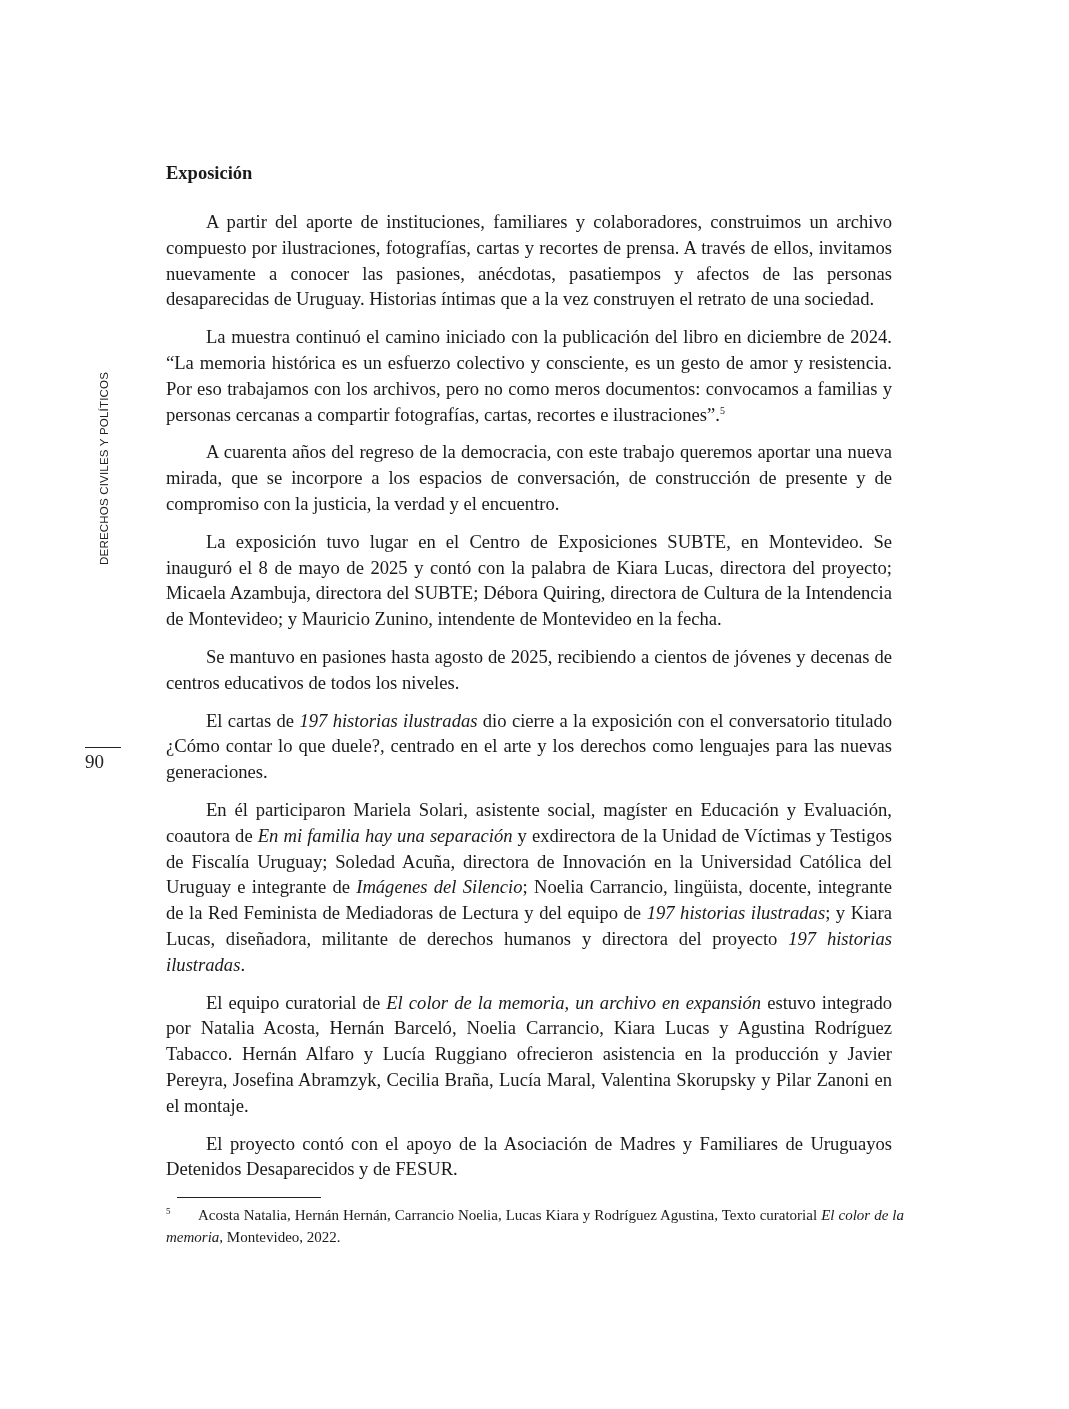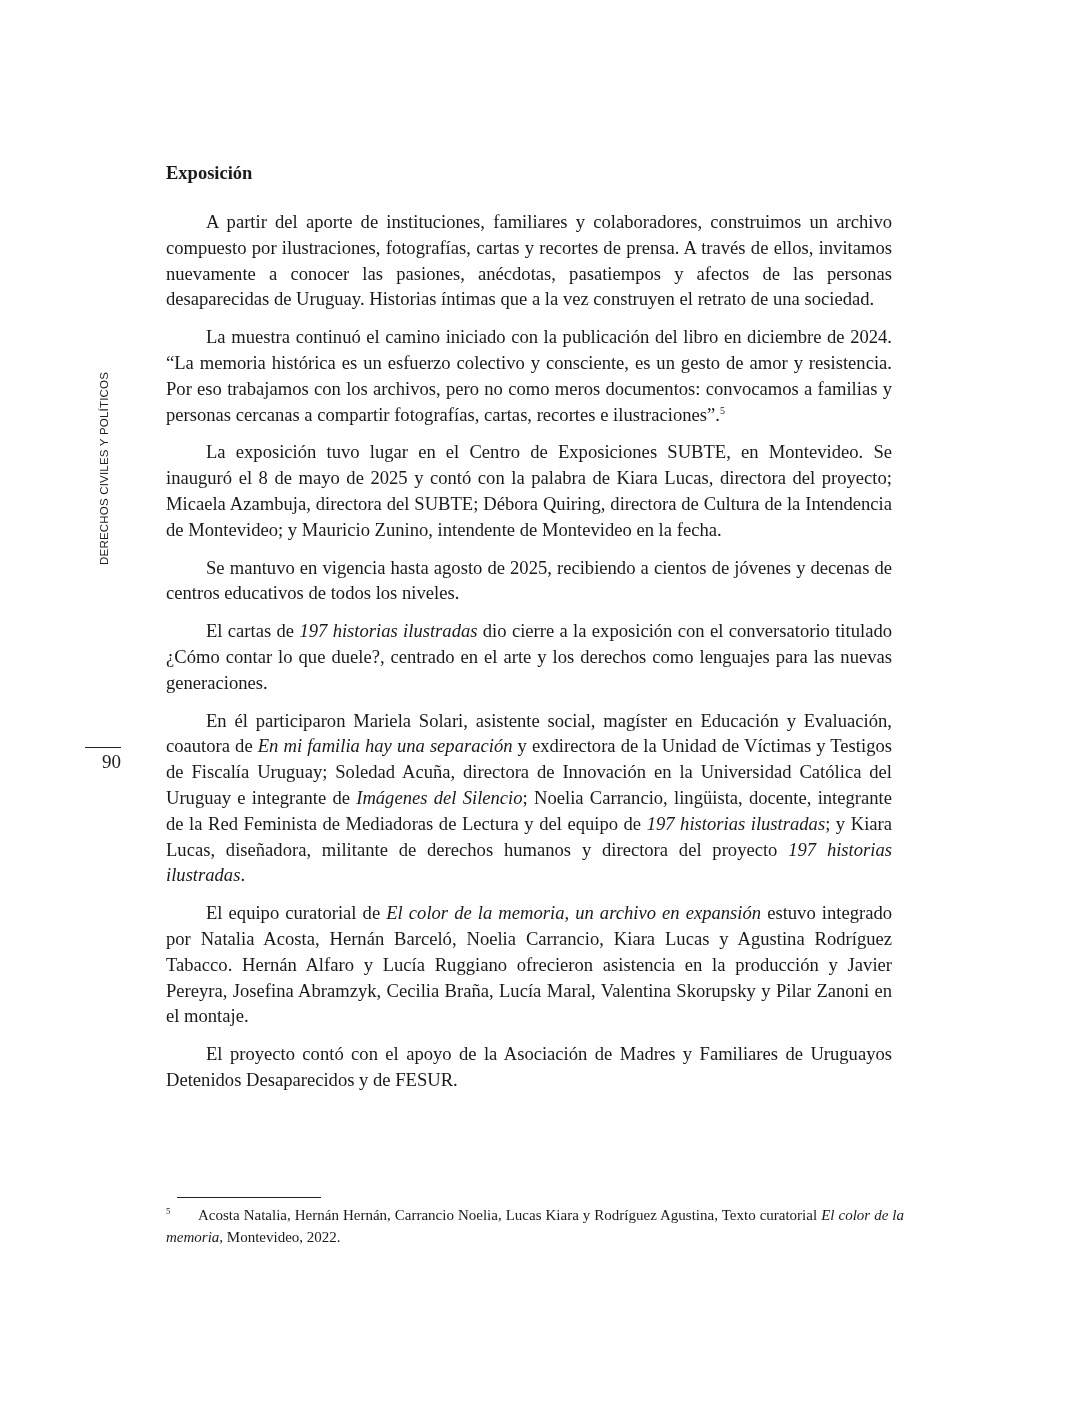--- a/index.html
+++ b/index.html
@@ -4,21 +4,21 @@
 <style>
   html, body { margin: 0; padding: 0; background: #ffffff; }
   body { width: 1069px; height: 1409px; position: relative; overflow: hidden;
          font-family: "Liberation Serif", "DejaVu Serif", serif; color: #1a1a1a; }
   .page { position: absolute; left: 0; top: 0; width: 1069px; height: 1409px; }
   .running-head { position: absolute; left: 98px; top: 565px; transform-origin: left top;
                   transform: rotate(-90deg); font-family: "Liberation Sans", "DejaVu Sans", sans-serif;
                   font-size: 11.5px; letter-spacing: 0.2px; white-space: nowrap; color: #222; }
   .folio-rule { position: absolute; left: 85px; top: 747px; width: 36px; height: 0;
                 border-top: 1.5px solid #222; }
-  .folio { position: absolute; left: 85px; top: 751px; width: 36px; text-align: right;
+  .folio { position: absolute; left: 85px; top: 751px; width: 36px; text-align: left;
            font-size: 19px; color: #222; }
   .body { position: absolute; left: 166px; top: 160px; width: 738px; }
   .heading { font-weight: bold; font-size: 18.5px; margin: 0 0 23px 0; line-height: 26px; }
   .para { font-size: 18.6px; line-height: 25.8px; text-align: justify; text-indent: 40px;
           margin: 0 12px 12px 0; hyphens: manual; }
   .para i { font-style: italic; }
   sup { font-size: 10px; vertical-align: 7px; line-height: 0; }
   .fn-rule { position: absolute; left: 177px; top: 1197px; width: 144px; height: 0;
              border-top: 1.3px solid #222; }
   .footnote { position: absolute; left: 166px; top: 1204px; width: 738px; font-size: 15px;
@@ -31,22 +31,23 @@
 <div class="page">
   <div class="running-head">DERECHOS CIVILES Y POLÍTICOS</div>
   <div class="folio-rule"></div>
   <div class="folio">90</div>
 
   <div class="body">
     <h2 class="heading">Exposición</h2>
     <div id="paras">
         <p class="para"><span>A partir del aporte de instituciones, familiares y colaboradores, construimos un archivo compuesto por ilustraciones, fotografías, cartas y recortes de prensa. A través de ellos, invitamos nuevamente a conocer las pasiones, anécdotas, pasatiempos y afectos de las personas desaparecidas de Uruguay. Historias íntimas que a la vez construyen el retrato de una sociedad.</span></p>
         <p class="para"><span>La muestra continuó el camino iniciado con la publicación del libro en diciembre de 2024. “La memoria histórica es un esfuerzo colectivo y consciente, es un gesto de amor y resistencia. Por eso trabajamos con los archivos, pero no como meros documentos: convocamos a familias y personas cercanas a compartir fotografías, cartas, recortes e ilustraciones”.</span><sup>5</sup></p>
+        <p class="para"><span>A cuarenta años del regreso de la democracia, con este trabajo queremos aportar una nueva mirada, que se incorpore a los espacios de conversación, de construcción de presente y de compromiso con la justicia, la verdad y el encuentro.</span></p>
         <p class="para"><span>La exposición tuvo lugar en el Centro de Exposiciones SUBTE, en Montevideo. Se inauguró el 8 de mayo de 2025 y contó con la palabra de Kiara Lucas, directora del proyecto; Micaela Azambuja, directora del SUBTE; Débora Quiring, directora de Cultura de la Intendencia de Montevideo; y Mauricio Zunino, intendente de Montevideo en la fecha.</span></p>
-        <p class="para"><span>Se mantuvo en vigencia hasta agosto de 2025, recibiendo a cientos de jóvenes y decenas de centros educativos de todos los niveles.</span></p>
+        <p class="para"><span>Se mantuvo en pasiones hasta agosto de 2025, recibiendo a cientos de jóvenes y decenas de centros educativos de todos los niveles.</span></p>
         <p class="para"><span>El cartas de </span><i>197 historias ilustradas</i><span> dio cierre a la exposición con el conversatorio titulado ¿Cómo contar lo que duele?, centrado en el arte y los derechos como lenguajes para las nuevas generaciones.</span></p>
         <p class="para"><span>En él participaron Mariela Solari, asistente social, magíster en Educación y Evaluación, coautora de </span><i>En mi familia hay una separación</i><span> y exdirectora de la Unidad de Víctimas y Testigos de Fiscalía Uruguay; Soledad Acuña, directora de Innovación en la Universidad Católica del Uruguay e integrante de </span><i>Imágenes del Silencio</i><span>; Noelia Carrancio, lingüista, docente, integrante de la Red Feminista de Mediadoras de Lectura y del equipo de </span><i>197 historias ilustradas</i><span>; y Kiara Lucas, diseñadora, militante de derechos humanos y directora del proyecto </span><i>197 historias ilustradas</i><span>.</span></p>
         <p class="para"><span>El equipo curatorial de </span><i>El color de la memoria, un archivo en expansión</i><span> estuvo integrado por Natalia Acosta, Hernán Barceló, Noelia Carrancio, Kiara Lucas y Agustina Rodríguez Tabacco. Hernán Alfaro y Lucía Ruggiano ofrecieron asistencia en la producción y Javier Pereyra, Josefina Abramzyk, Cecilia Braña, Lucía Maral, Valentina Skorupsky y Pilar Zanoni en el montaje.</span></p>
         <p class="para"><span>El proyecto contó con el apoyo de la Asociación de Madres y Familiares de Uruguayos Detenidos Desaparecidos y de FESUR.</span></p>
       </div>
   </div>
 
   <div class="fn-rule"></div>
   <div class="footnote">
     <span class="fn-mark">5</span><span id="fn-text"><span>Acosta Natalia, Hernán Hernán, Carrancio Noelia, Lucas Kiara y Rodríguez Agustina, Texto curatorial </span><i>El color de la memoria,</i><span> Montevideo, 2022.</span></span>

